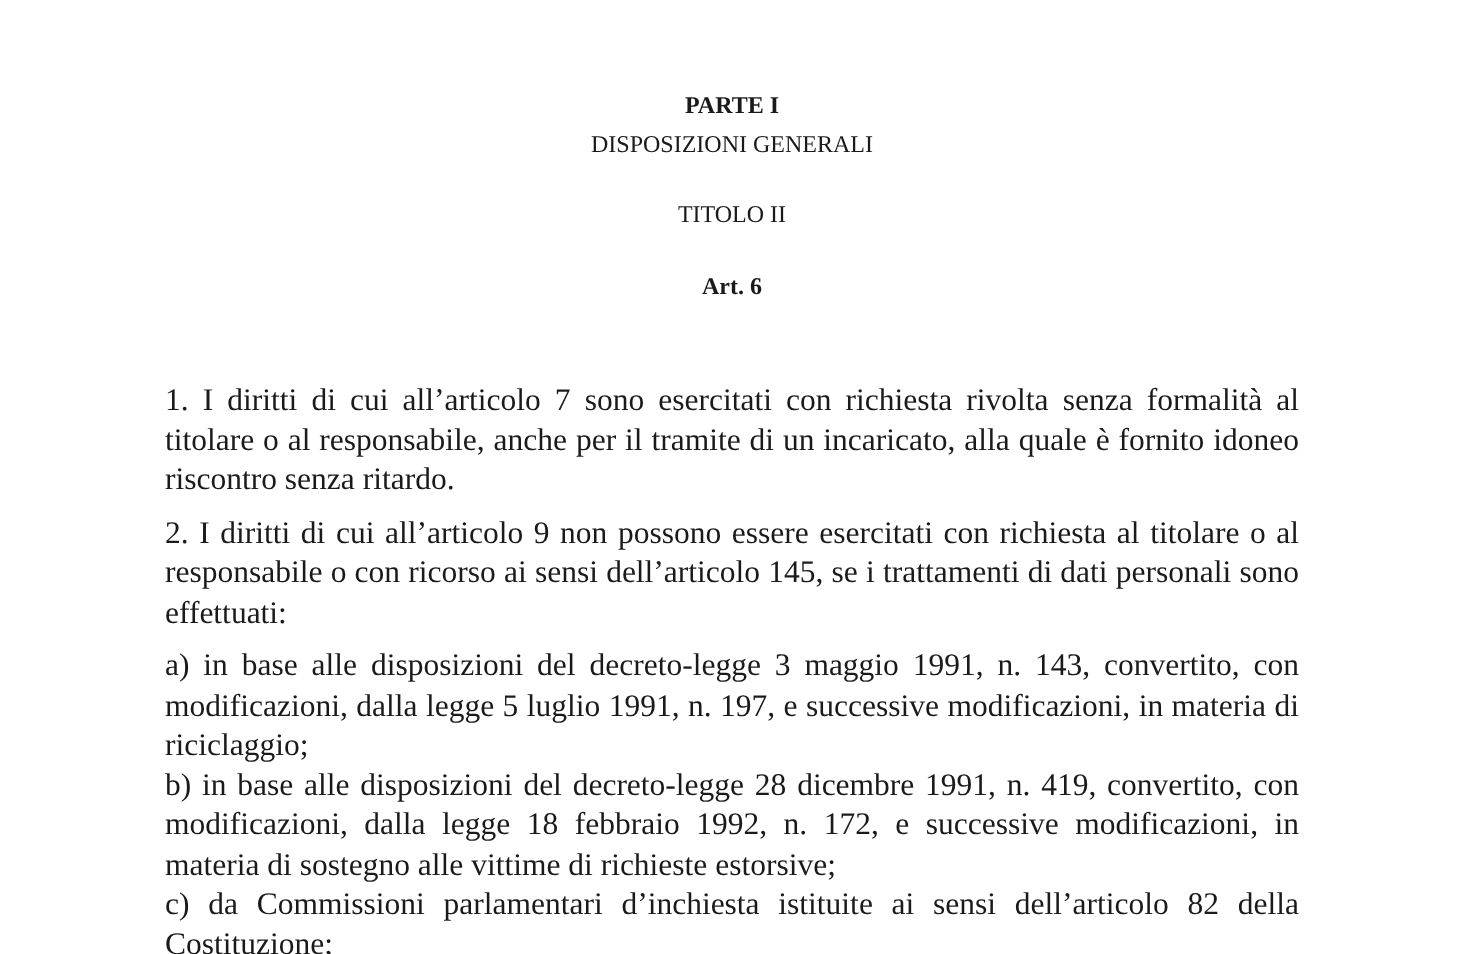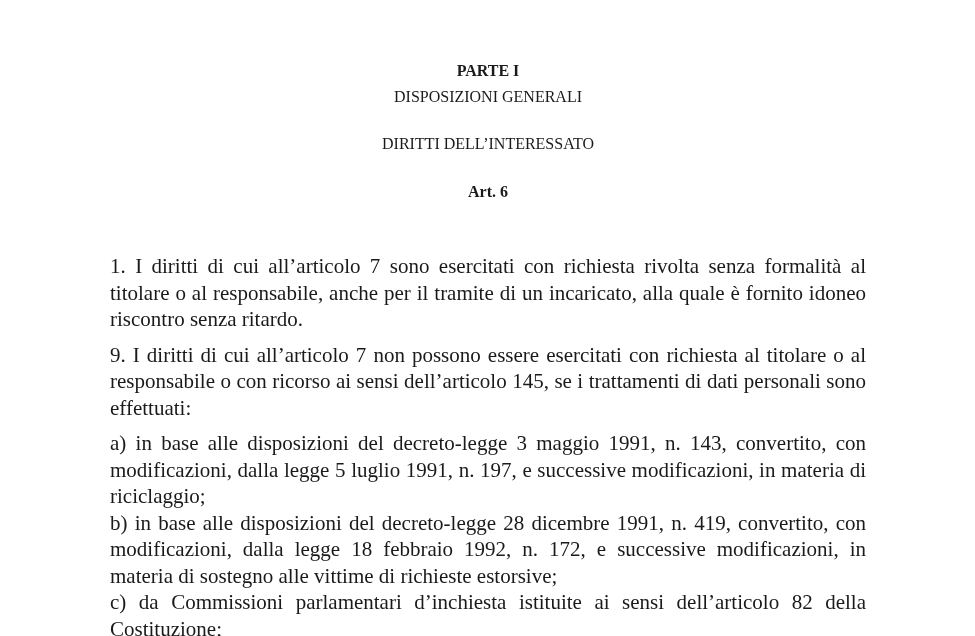--- a/index.html
+++ b/index.html
@@ -58,34 +58,34 @@
 
 <div class="page">
   <div class="content">
 
     <div class="heading-block">
       <div class="h-bold">PARTE I</div>
       <div>DISPOSIZIONI GENERALI</div>
 
       <div class="gap-small"></div>
 
-      <div>DIRITTI DELL’INTERESSATO</div>
+      <div>TITOLO II</div>
 
       <div class="gap-med"></div>
 
       <div class="h-bold">Art. 6</div>
     </div>
 
     <div class="gap-body"></div>
 
     <div class="body-text">1. I diritti di cui all’articolo 7 sono esercitati con richiesta rivolta senza formalità al titolare o al responsabile, anche per il tramite di un incaricato, alla quale è fornito idoneo riscontro senza ritardo.</div>
 
     <div class="gap-para"></div>
 
-    <div class="body-text">9. I diritti di cui all’articolo 7 non possono essere esercitati con richiesta al titolare o al responsabile o con ricorso ai sensi dell’articolo 145, se i trattamenti di dati personali sono effettuati:</div>
+    <div class="body-text">2. I diritti di cui all’articolo 9 non possono essere esercitati con richiesta al titolare o al responsabile o con ricorso ai sensi dell’articolo 145, se i trattamenti di dati personali sono effettuati:</div>
 
     <div class="gap-para"></div>
 
     <div class="body-text">a) in base alle disposizioni del decreto-legge 3 maggio 1991, n. 143, convertito, con modificazioni, dalla legge 5 luglio 1991, n. 197, e successive modificazioni, in materia di riciclaggio;</div>
     <div class="body-text">b) in base alle disposizioni del decreto-legge 28 dicembre 1991, n. 419, convertito, con modificazioni, dalla legge 18 febbraio 1992, n. 172, e successive modificazioni, in materia di sostegno alle vittime di richieste estorsive;</div>
     <div class="body-text">c) da Commissioni parlamentari d’inchiesta istituite ai sensi dell’articolo 82 della Costituzione;</div>
 
     <div class="ellipsis-line">...</div>
 
   </div>

